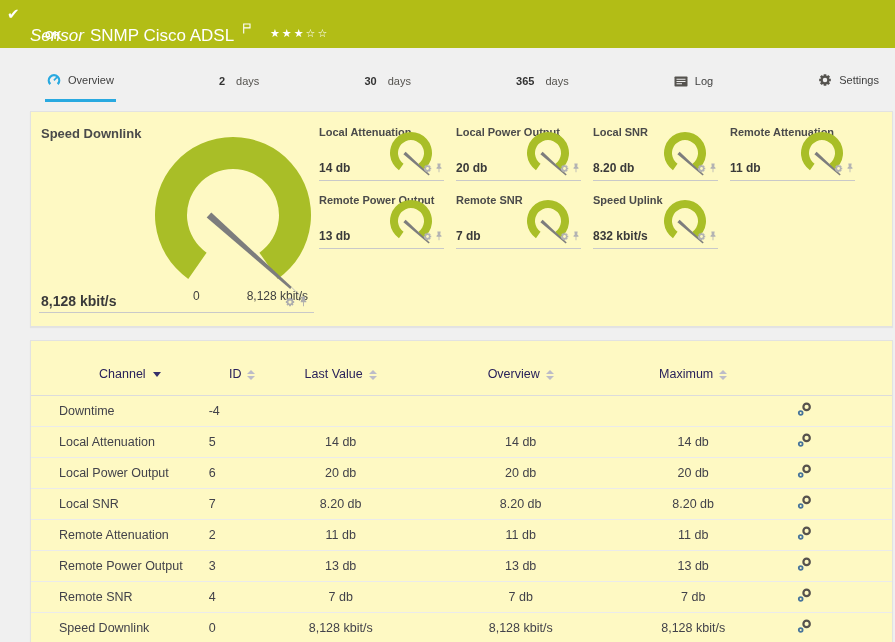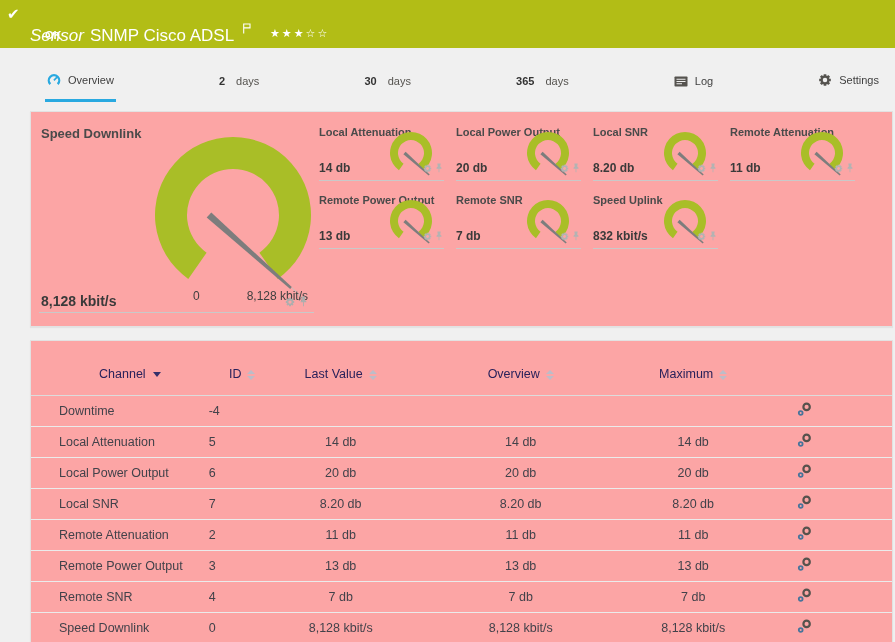--- a/index.html
+++ b/index.html
@@ -24,21 +24,21 @@
   .tabbar{display:flex;justify-content:space-between;align-items:flex-end;
           padding:0 14px 0 45px;height:54px}
   .tab{display:flex;align-items:center;gap:7px;padding:0 2px 15px;font-size:11px;
        color:#3f3f3f;cursor:pointer;white-space:nowrap}
   .tab.active{border-bottom:3px solid var(--accent);padding-bottom:12px}
   .tab .ticon{color:#55534f;display:inline-flex;align-items:center}
   .tab.active .ticon{color:var(--accent)}
   .tab .num{font-weight:700;color:#333}
   .tab .unit{color:#55534f;margin-left:4px}
   
-  .panel{background:#fca5a5;border:1px solid #e2e2e2;margin-left:30px;margin-right:2px;
+  .panel{background:#fef9c3;border:1px solid #e2e2e2;margin-left:30px;margin-right:2px;
          box-shadow:0 1px 1px rgba(0,0,0,.05)}
   .panel.gauges{margin-top:9px;height:216px;position:relative}
   .panel.channels{margin-top:13px;padding-bottom:14px;min-height:310px}
   
   .main-gauge{position:absolute;left:0;top:0;width:285px;height:100%}
   .mg-title{position:absolute;left:10px;top:14px;font-size:13px;font-weight:700;color:#4a4a4a}
   .big-svg{position:absolute;left:112px;top:23px}
   .big-value{position:absolute;left:10px;bottom:17px;font-size:14px;font-weight:700;color:#3a3a3a}
   .scale-min{position:absolute;left:162px;bottom:23px;font-size:12px;color:#3f3f3f}
   .scale-max{position:absolute;right:8px;bottom:23px;font-size:12px;color:#3f3f3f}

